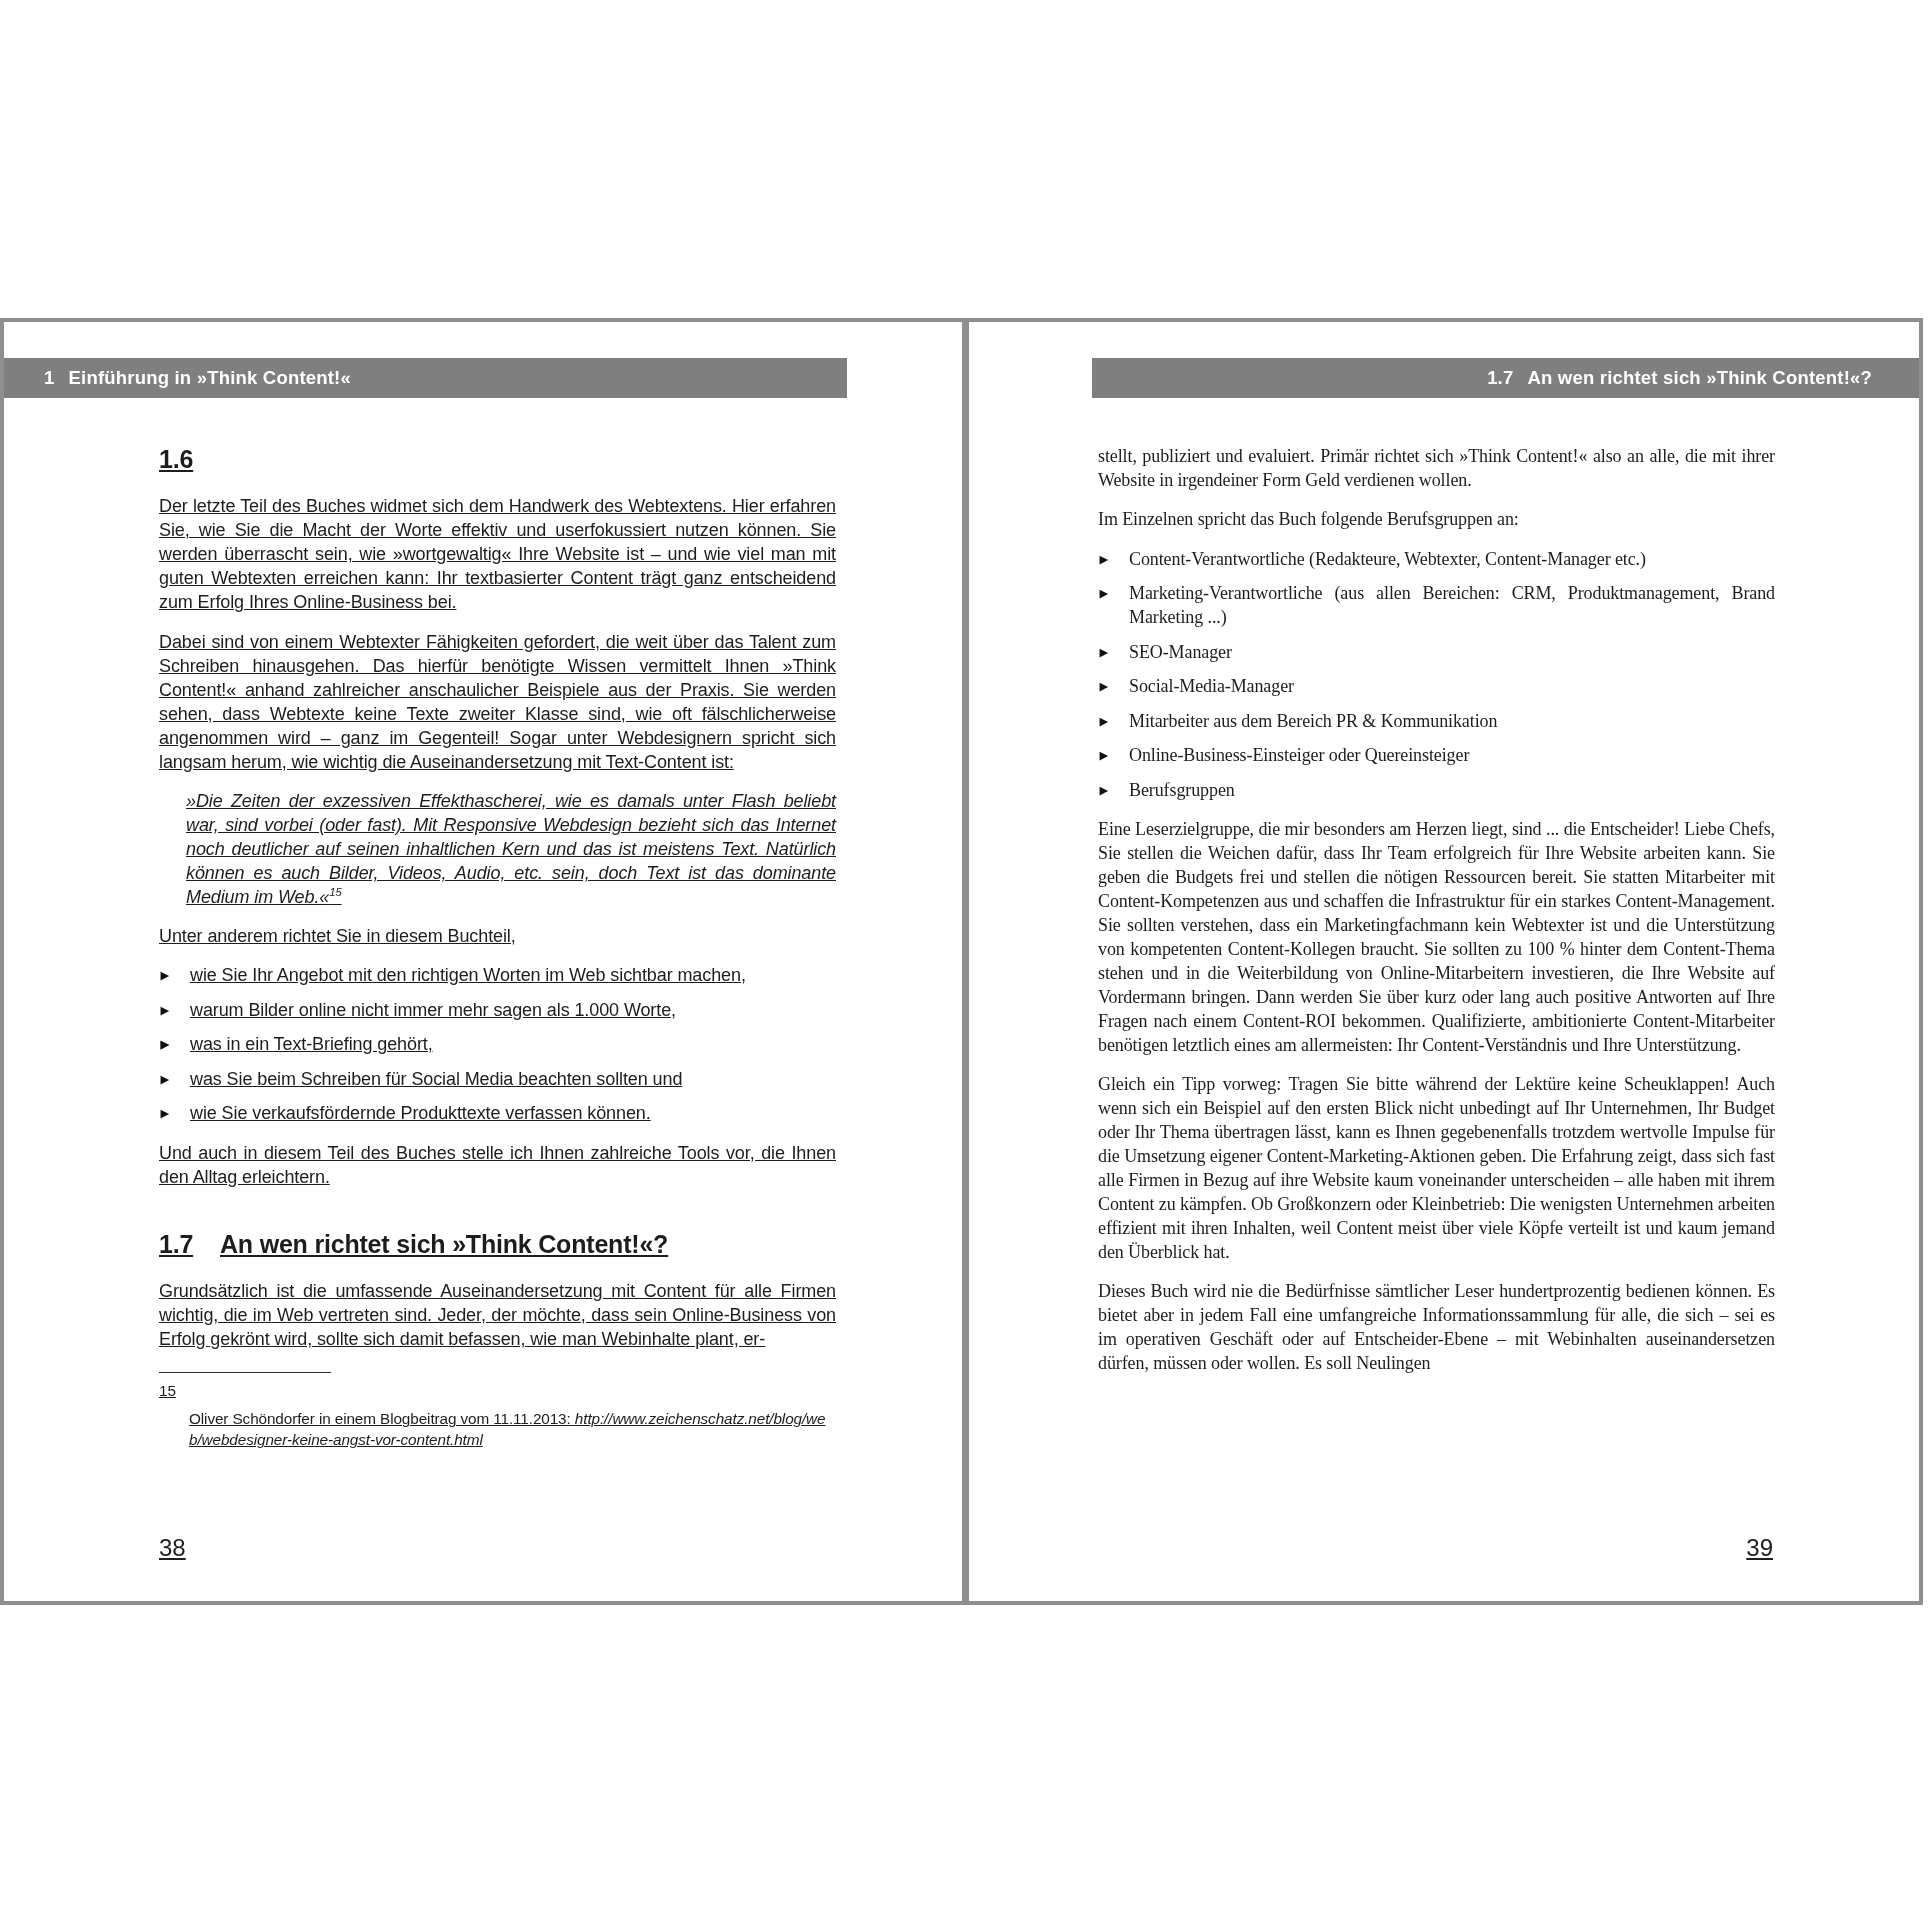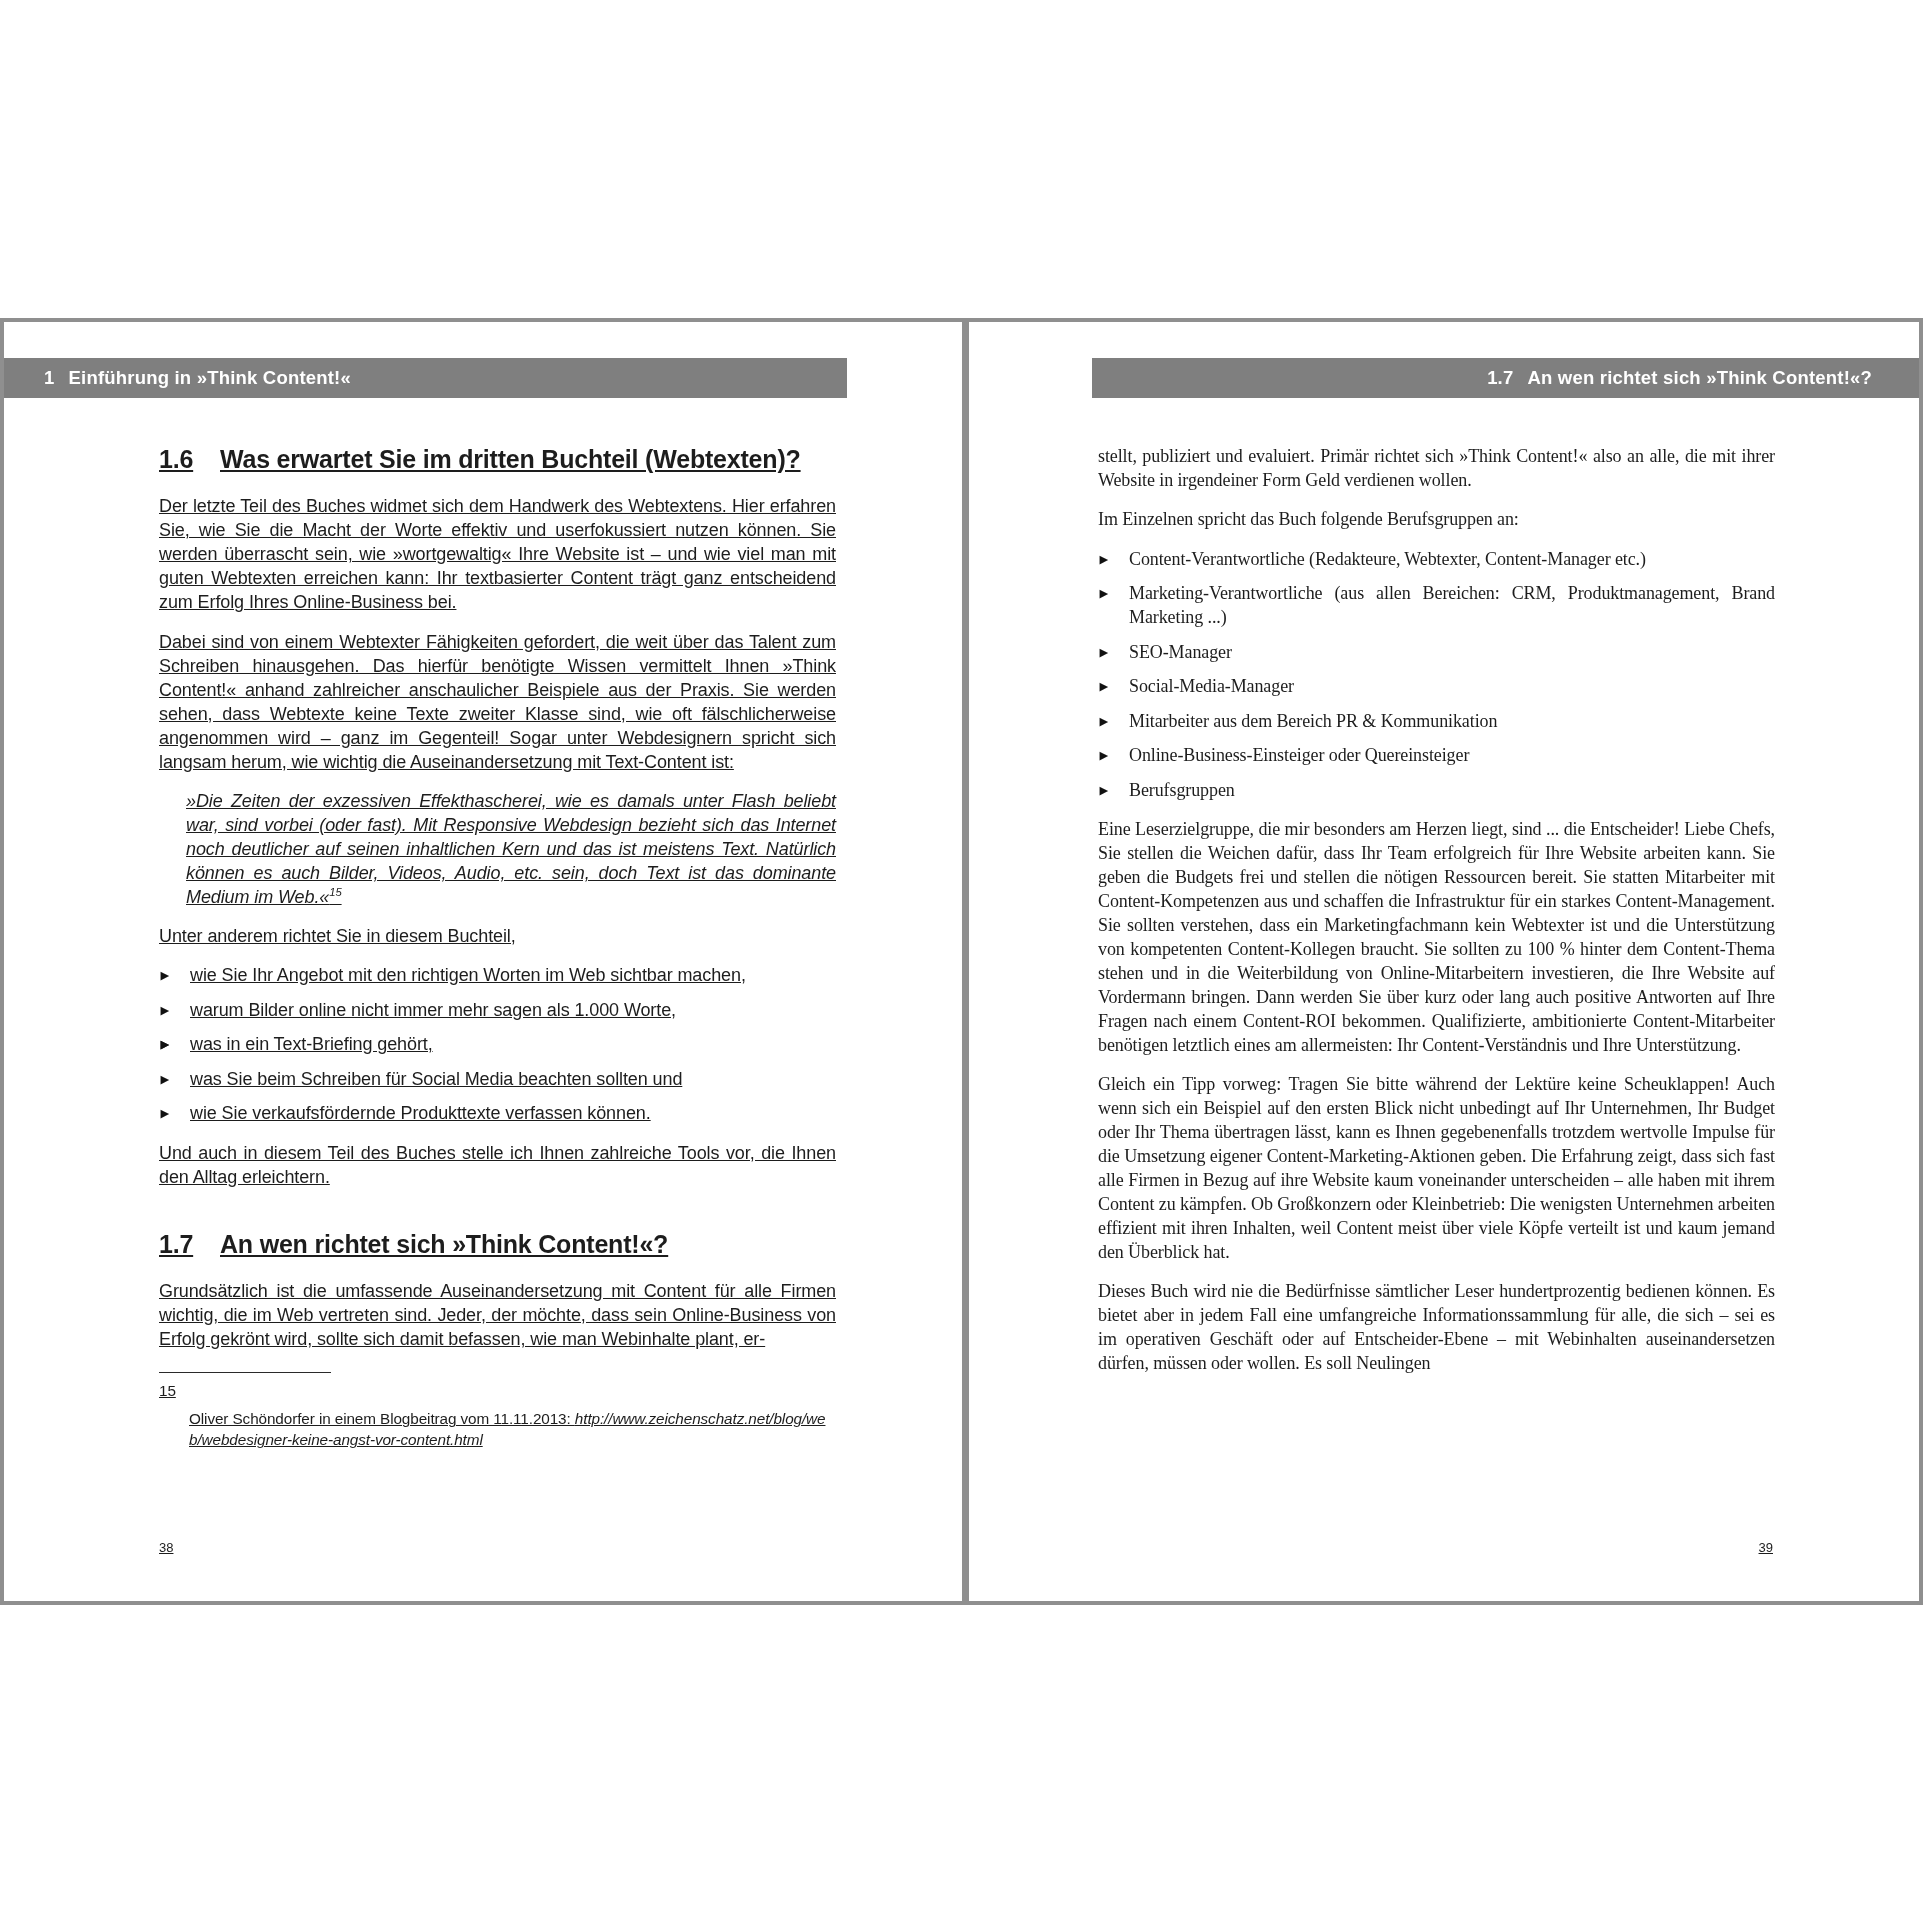--- a/index.html
+++ b/index.html
@@ -130,21 +130,21 @@
   }
   .fn-num { flex: 0 0 30px; }
   .fn-text { flex: 1 1 auto; margin-top: 28px; }
   .fn-url {
     font-style: italic;
     word-break: break-all;
   }
   .page-num {
     position: absolute;
     top: 1214px;
-    font-size: 13px;
+    font-size: 24px;
     line-height: 24px;
     text-decoration: underline;
   }
   .page-num-left { left: 155px; }
   .page-num-right { right: 146px; }
 </style>
 </head>
 <body>
 
 <div class="spread">
@@ -157,21 +157,20 @@
   </div>
   <div class="band band-right">
     <span class="band-num">1.7</span>
     <span class="band-title">An wen richtet sich »Think Content!«?</span>
   </div>
 
   <div class="column column-left">
 
     <h2 class="section-heading">
       <span class="sec-num">1.6</span>
-      <span class="sec-title">Was erwartet Sie im dritten Buchteil (Webtexten)?</span>
     </h2>
 
     <p class="body-par">Der letzte Teil des Buches widmet sich dem Handwerk des Webtextens. Hier erfahren Sie, wie Sie die Macht der Worte effektiv und userfokussiert nutzen können. Sie werden überrascht sein, wie »wortgewaltig« Ihre Website ist – und wie viel man mit guten Webtexten erreichen kann: Ihr textbasierter Content trägt ganz entscheidend zum Erfolg Ihres Online-Business bei.</p>
 
     <p class="body-par">Dabei sind von einem Webtexter Fähigkeiten gefordert, die weit über das Talent zum Schreiben hinausgehen. Das hierfür benötigte Wissen vermittelt Ihnen »Think Content!« anhand zahlreicher anschaulicher Beispiele aus der Praxis. Sie werden sehen, dass Webtexte keine Texte zweiter Klasse sind, wie oft fälschlicherweise angenommen wird – ganz im Gegenteil! Sogar unter Webdesignern spricht sich langsam herum, wie wichtig die Auseinandersetzung mit Text-Content ist:</p>
 
     <div class="quote"><span>»Die Zeiten der exzessiven Effekthascherei, wie es damals unter Flash beliebt war, sind vorbei (oder fast). Mit Responsive Webdesign bezieht sich das Internet noch deutlicher auf seinen inhaltlichen Kern und das ist meistens Text. Natürlich können es auch Bilder, Videos, Audio, etc. sein, doch Text ist das dominante Medium im Web.«</span><sup>15</sup></div>
 
     <p class="body-par">Unter anderem richtet Sie in diesem Buchteil,</p>
 

